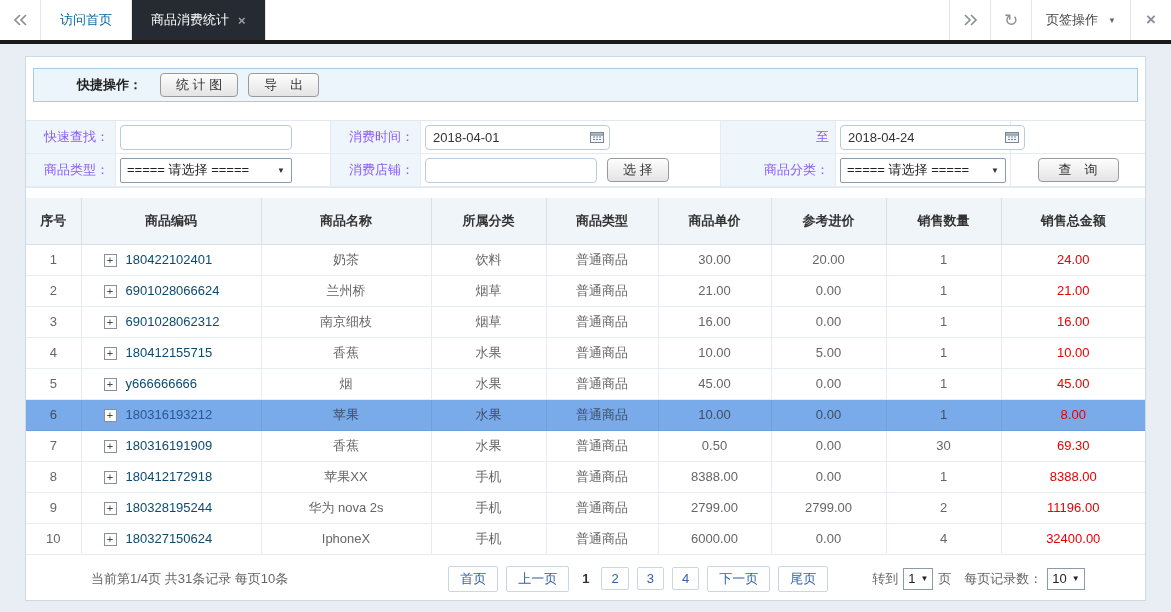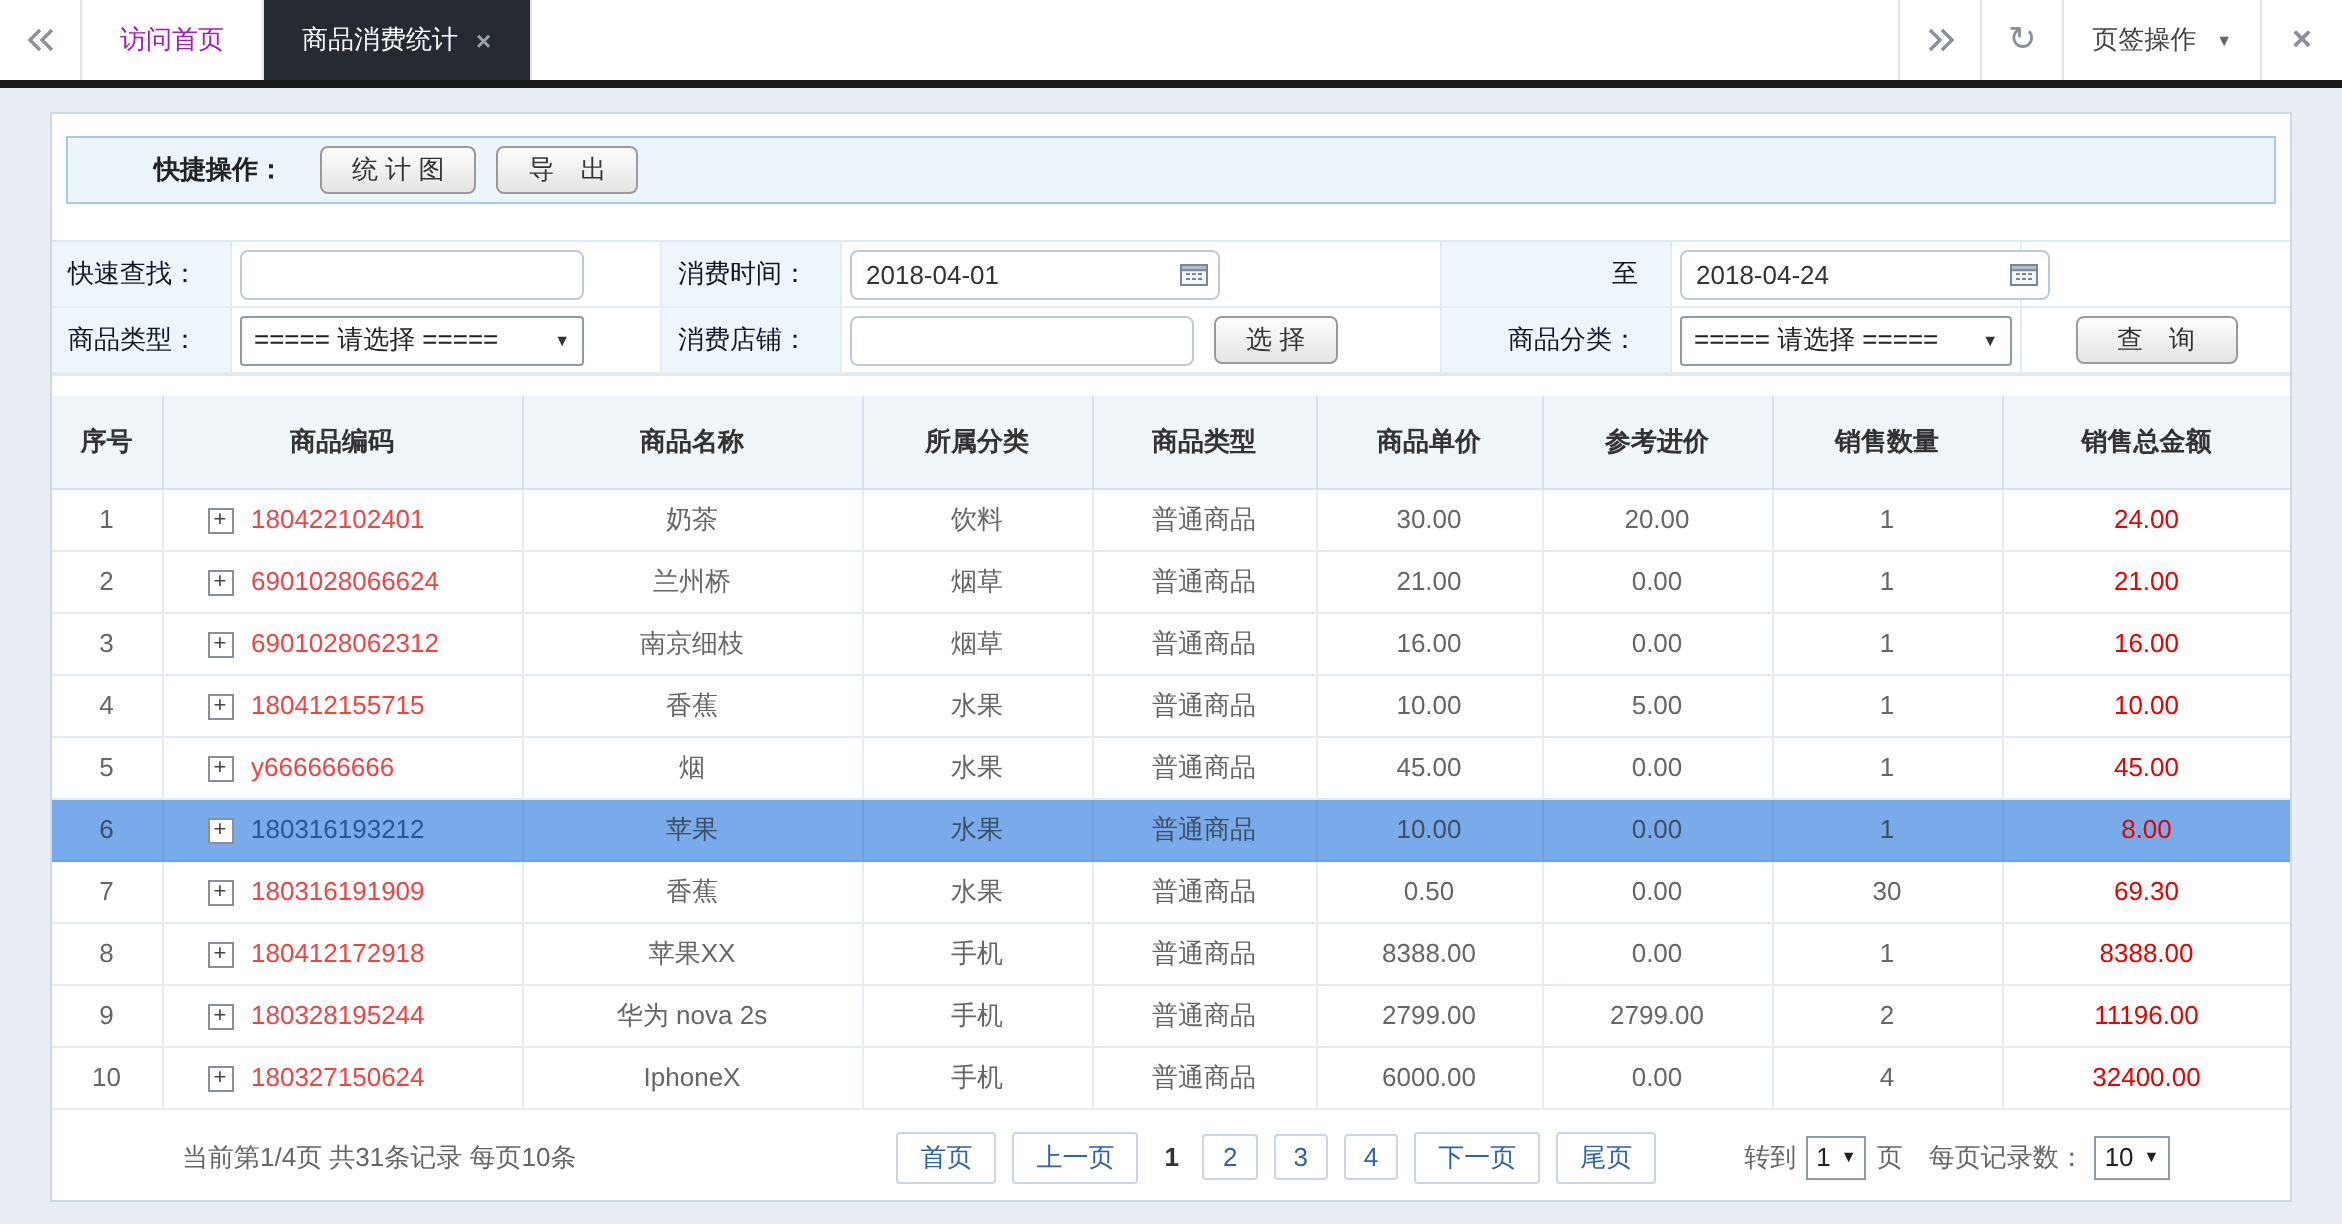--- a/index.html
+++ b/index.html
@@ -10,21 +10,21 @@
   }
 
   
   .tabbar {
     height:44px; background:#fff; display:flex; align-items:stretch;
     border-bottom:4px solid #191919;
   }
   .tb-cell { display:flex; align-items:center; justify-content:center; cursor:pointer; }
   .tb-icon { width:41px; color:#8a9099; border-right:1px solid #e4e4e4; }
   .tb-icon.bl { border-right:none; border-left:1px solid #e4e4e4; }
-  .tab { padding:0 19px; color:#a21caf; border-right:1px solid #e4e4e4; font-size:13px; }
+  .tab { padding:0 19px; color:#0369a1; border-right:1px solid #e4e4e4; font-size:13px; }
   .tab.active { background:#262b33; color:#fff; }
   .tab .close-x { margin-left:9px; color:#9aa2ab; font-weight:bold; font-size:13px; }
   .tb-spacer { flex:1; }
   .tabops { padding:0 14px; color:#444; gap:10px; border-left:1px solid #e4e4e4; }
   .tabops .arrow { font-size:8px; color:#666; }
   .refresh-glyph { font-size:17px; color:#8a9099; }
   .closeall-glyph { font-size:17px; font-weight:bold; color:#8a9099; }
 
   
   .panel {
@@ -50,21 +50,21 @@
   .filters {
     display:grid; grid-template-columns:90px 215px 90px 300px 115px 175px 1fr;
     border-top:1px solid #e0e9f2; border-bottom:1px solid #e0e9f2;
   }
   .fcell {
     min-height:33px; display:flex; align-items:center;
     border-right:1px solid #e3ebf3; border-bottom:1px solid #e3ebf3;
     background:#fff; padding:0 4px;
   }
   .fcell:nth-child(7n) { border-right:none; }
-  .fcell.lbl { background:#eef5fb; justify-content:flex-end; color:#0f172a; padding-right:16px; }
+  .fcell.lbl { background:#eef5fb; justify-content:flex-end; color:#8b5cf6; padding-right:6px; }
   .txt-input {
     height:25px; border:1px solid #bccbdb; border-radius:4px; padding:0 7px;
     font-family:inherit; font-size:13px; color:#333; background:#fff; outline:none;
   }
   .date-wrap { position:relative; display:inline-flex; align-items:center; }
   .date-wrap .txt-input { width:185px; padding-right:24px; }
   .cal-ico { position:absolute; right:6px; display:inline-flex; }
   .sel {
     height:25px; border:1px solid #8d9aa9; border-radius:2px; background:#fff;
     display:inline-flex; align-items:center; justify-content:space-between;
@@ -85,21 +85,21 @@
     height:31px; text-align:center; color:#666; border:1px solid #e6ecf3;
     font-size:13px; background:#fff;
   }
   td:first-child { border-left:none; } td:last-child { border-right:none; }
   td.code-cell { text-align:left; padding-left:22px; }
   .expand-icon {
     display:inline-block; width:13px; height:13px; line-height:11px; text-align:center;
     border:1px solid #8a9099; background:#fff; color:#444; font-size:11px;
     vertical-align:middle; margin-right:9px; cursor:pointer;
   }
-  .code-link { color:#ef4444; cursor:pointer; vertical-align:middle; }
+  .code-link { color:#0c4a6e; cursor:pointer; vertical-align:middle; }
   td.total-cell { color:#e60000; }
   tr.selected td { background:#79aae9; color:#3f4f63; border-color:#6d9fe2; }
   tr.selected td .code-link { color:#2a5694; }
   tr.selected td.total-cell { color:#e60000; }
 
   
   .pager-row { display:flex; align-items:center; margin-top:9px; height:30px; }
   .pager-summary { margin-left:65px; color:#666; }
   .pager { display:flex; align-items:center; margin-left:160px; }
   .pbtn {

